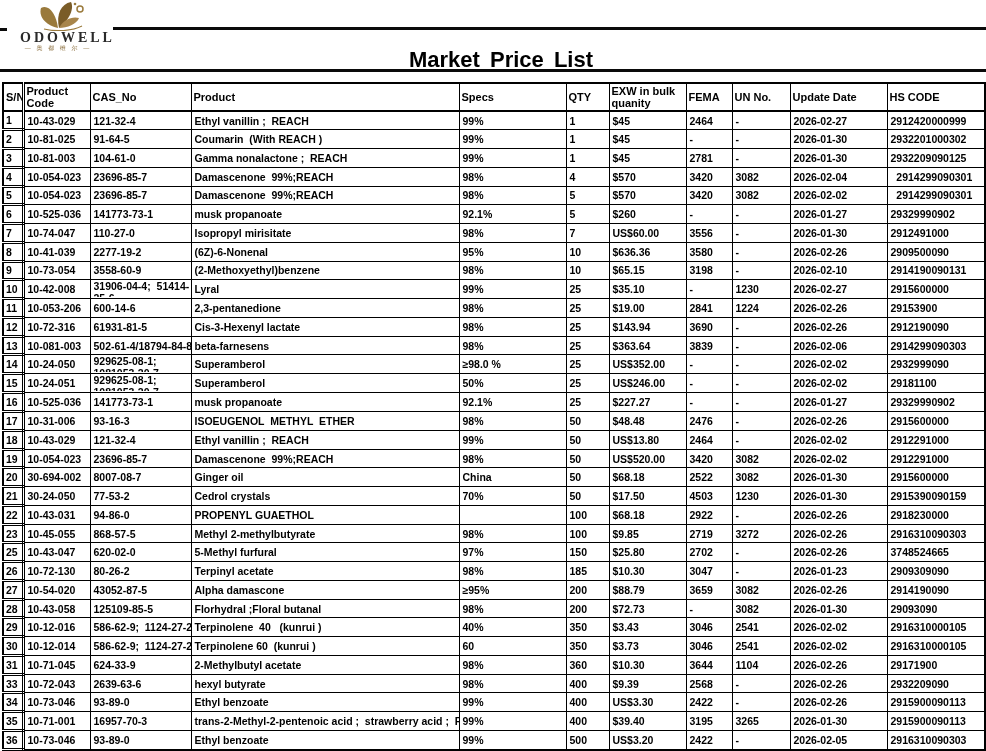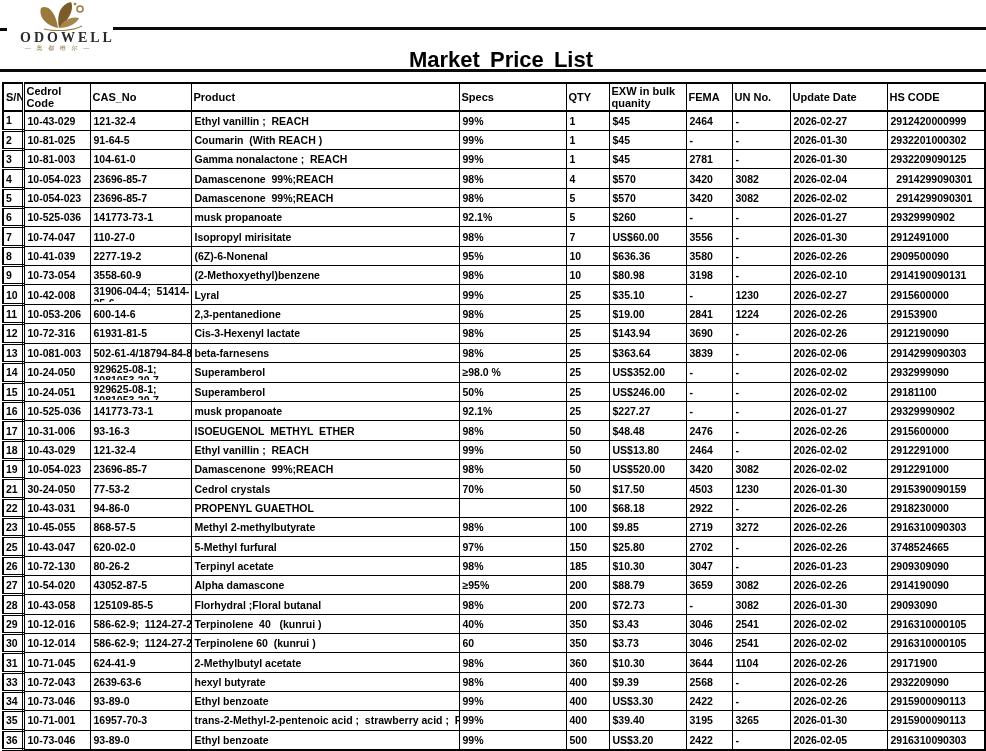--- a/index.html
+++ b/index.html
@@ -77,21 +77,21 @@
       <col class="c-qty">
       <col class="c-exw">
       <col class="c-fema">
     <col class="c-un">
       <col class="c-date">
       <col class="c-hs">
   </colgroup>
   <thead>
     <tr>
         <th class="sn">S/N</th>
-        <th>Cedrol Code</th>
+        <th>Product Code</th>
         <th>CAS_No</th>
         <th>Product</th>
         <th>Specs</th>
         <th>QTY</th>
         <th>EXW in bulk quanity</th>
         <th>FEMA</th>
         <th>UN No.</th>
         <th>Update Date</th>
         <th>HS CODE</th>
       </tr>
@@ -201,21 +201,21 @@
         <td>2026-02-26</td>
         <td>2909500090</td>
       </tr>
       <tr>
         <td class="sn">9</td>
         <td>10-73-054</td>
         <td>3558-60-9</td>
         <td>(2-Methoxyethyl)benzene</td>
         <td>98%</td>
         <td>10</td>
-        <td>$80.98</td>
+        <td>$65.15</td>
         <td>3198</td>
         <td>-</td>
         <td>2026-02-10</td>
         <td>2914190090131</td>
       </tr>
       <tr>
         <td class="sn">10</td>
         <td>10-42-008</td>
         <td class="wrap"><div class="clip">31906-04-4;  51414-
 25-6</div></td>
@@ -339,20 +339,33 @@
         <td>10-054-023</td>
         <td>23696-85-7</td>
         <td>Damascenone  99%;REACH</td>
         <td>98%</td>
         <td>50</td>
         <td>US$520.00</td>
         <td>3420</td>
         <td>3082</td>
         <td>2026-02-02</td>
         <td>2912291000</td>
+      </tr>
+      <tr>
+        <td class="sn">20</td>
+        <td>30-694-002</td>
+        <td>8007-08-7</td>
+        <td>Ginger oil</td>
+        <td>China</td>
+        <td>50</td>
+        <td>$68.18</td>
+        <td>2522</td>
+        <td>3082</td>
+        <td>2026-01-30</td>
+        <td>2915600000</td>
       </tr>
       <tr>
         <td class="sn">21</td>
         <td>30-24-050</td>
         <td>77-53-2</td>
         <td>Cedrol crystals</td>
         <td>70%</td>
         <td>50</td>
         <td>$17.50</td>
         <td>4503</td>
@@ -460,21 +473,21 @@
         <td>350</td>
         <td>$3.73</td>
         <td>3046</td>
         <td>2541</td>
         <td>2026-02-02</td>
         <td>2916310000105</td>
       </tr>
       <tr>
         <td class="sn">31</td>
         <td>10-71-045</td>
-        <td>624-41-9</td>
+        <td>624-33-9</td>
         <td>2-Methylbutyl acetate</td>
         <td>98%</td>
         <td>360</td>
         <td>$10.30</td>
         <td>3644</td>
         <td>1104</td>
         <td>2026-02-26</td>
         <td>29171900</td>
       </tr>
       <tr>

